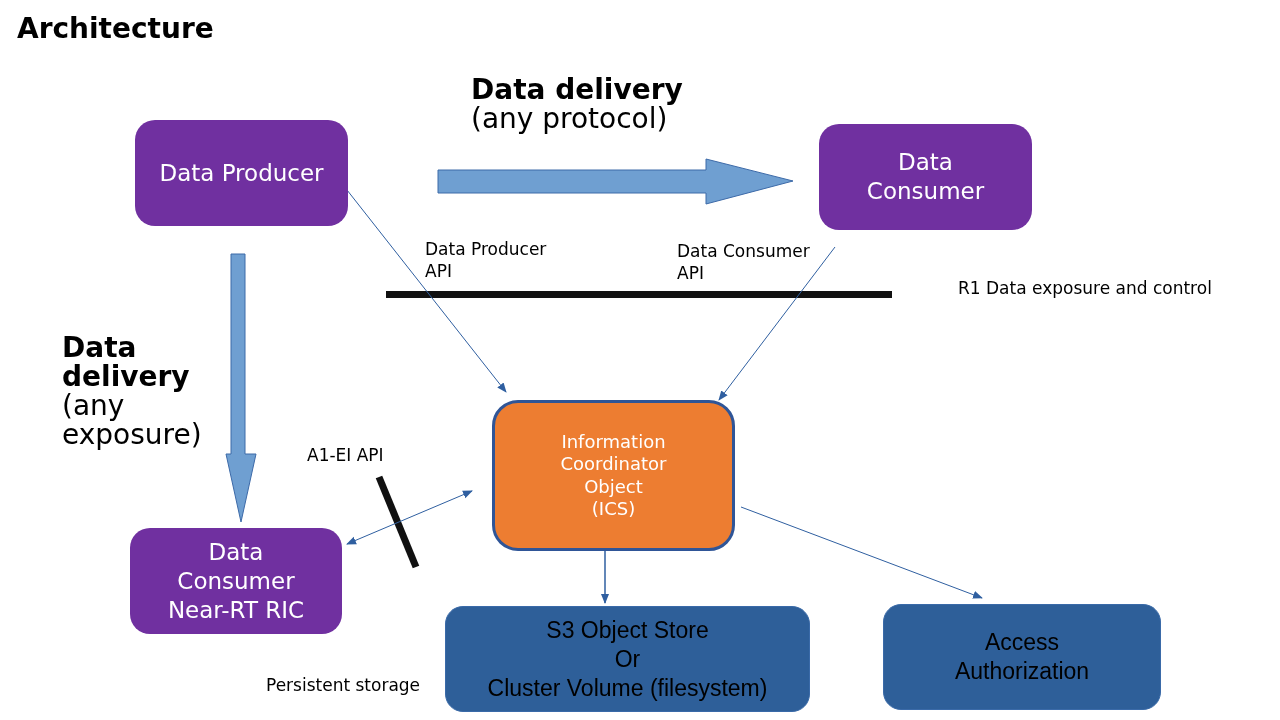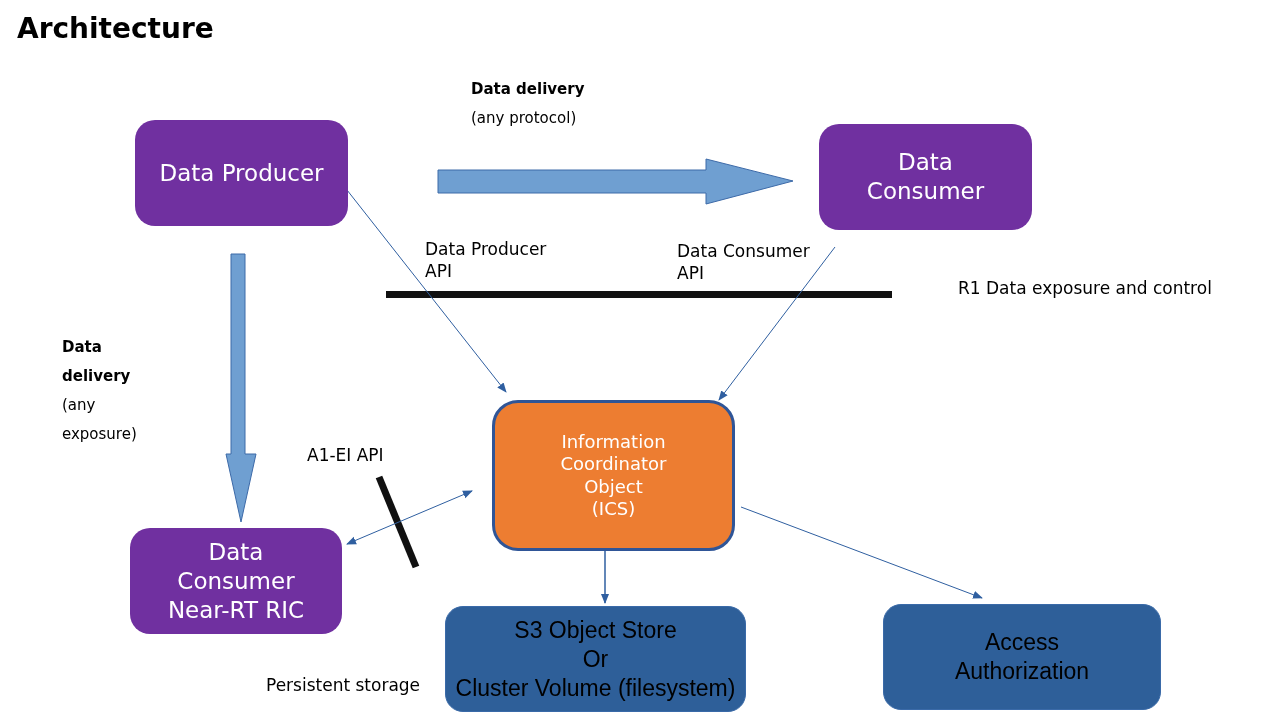--- a/index.html
+++ b/index.html
@@ -5,21 +5,21 @@
     html, body { margin: 0; padding: 0; background: #ffffff; }
     body { width: 1280px; height: 720px; position: relative; overflow: hidden; font-family: "DejaVu Sans", sans-serif; color: #000; }
     .abs { position: absolute; }
     #diagram-svg { position: absolute; left: 0; top: 0; width: 1280px; height: 720px; }
     .page-title { left: 17px; top: 12px; font-size: 28px; font-weight: bold; }
     .box { position: absolute; display: flex; align-items: center; justify-content: center; text-align: center; box-sizing: border-box; }
     .purple { background: #7030a0; color: #ffffff; border-radius: 20px; font-size: 23px; line-height: 29px; }
     .orange { background: #ed7d31; color: #ffffff; border: 3px solid #2f5597; border-radius: 26px; font-size: 18px; line-height: 22.5px; }
     .blue { background: #2e5f99; color: #000000; border: 1px solid #3a6aa8; border-radius: 18px; font-family: "Liberation Sans", sans-serif; font-size: 23px; line-height: 29px; }
     .label { position: absolute; font-size: 17px; line-height: 22px; white-space: nowrap; }
-    .big-label { position: absolute; font-size: 15px; line-height: 29px; }
+    .big-label { position: absolute; font-size: 28px; line-height: 29px; }
     .big-label b { font-weight: bold; }
     .box span { white-space: pre-line; }
   </style>
 </head>
 <body>
 
 <svg id="diagram-svg" viewBox="0 0 1280 720">
   <defs>
     <marker id="ah" markerWidth="10" markerHeight="10" refX="9" refY="5" orient="auto" markerUnits="userSpaceOnUse">
       <path d="M0,1 L10,5 L0,9 Z" fill="#2f5fa0"></path>
@@ -65,21 +65,21 @@
 Near-RT RIC</span>
 </div>
 
 <div class="box orange" style="left:492px; top:400px; width:243px; height:151px;">
   <span>Information
 Coordinator
 Object
 (ICS)</span>
 </div>
 
-<div class="box blue" style="left:445px; top:606px; width:301px; height:106px;">
+<div class="box blue" style="left:445px; top:606px; width:365px; height:106px;">
   <span>S3 Object Store
 Or
 Cluster Volume (filesystem)</span>
 </div>
 
 <div class="box blue" style="left:883px; top:604px; width:278px; height:106px;">
   <span>Access
 Authorization</span>
 </div>
 

